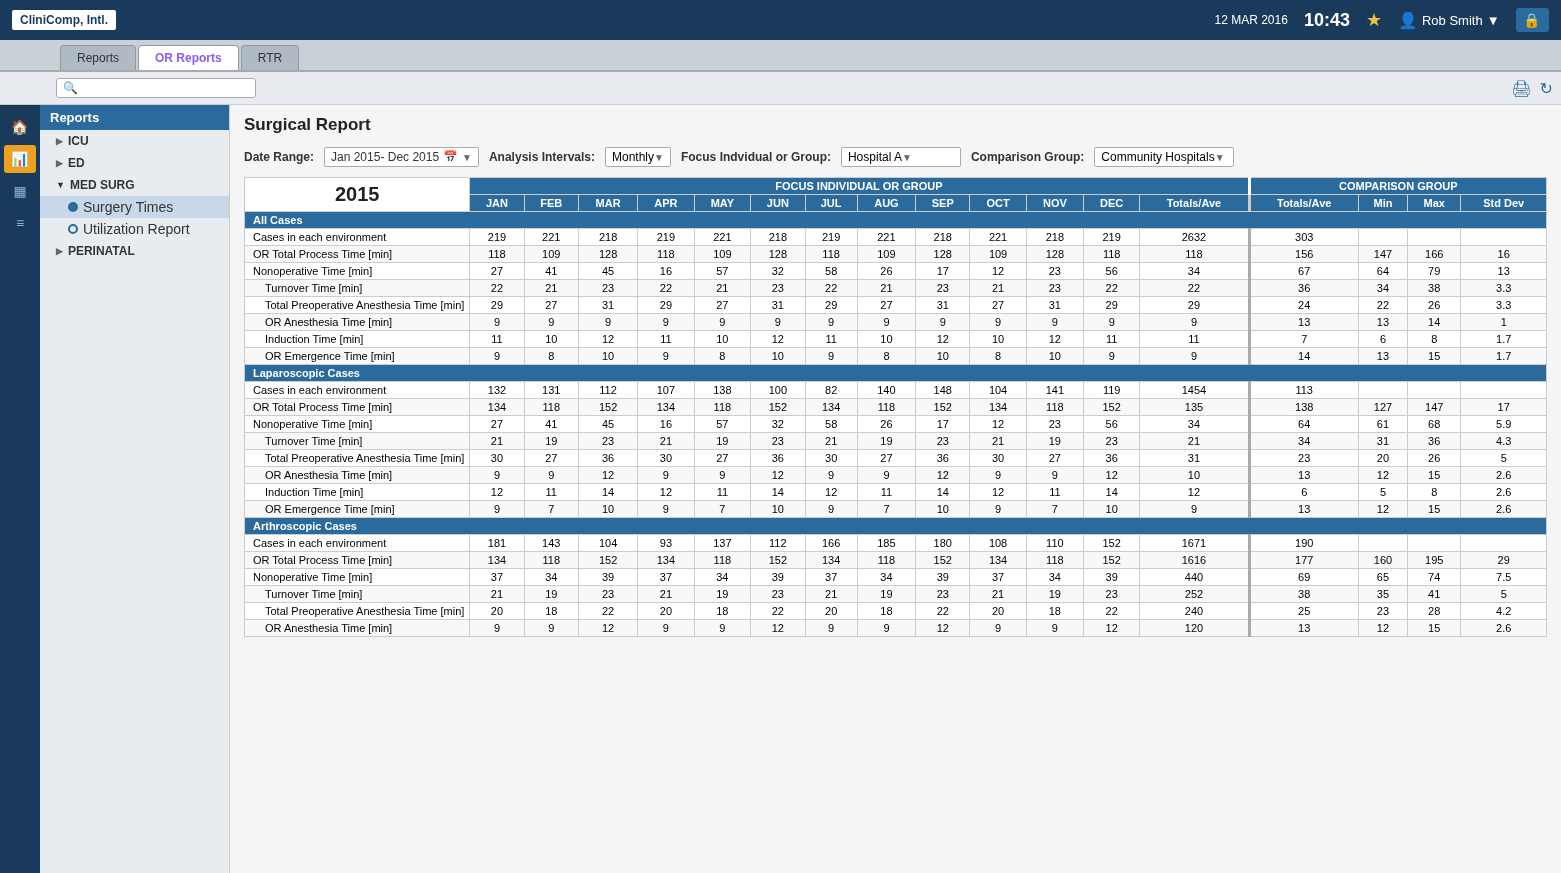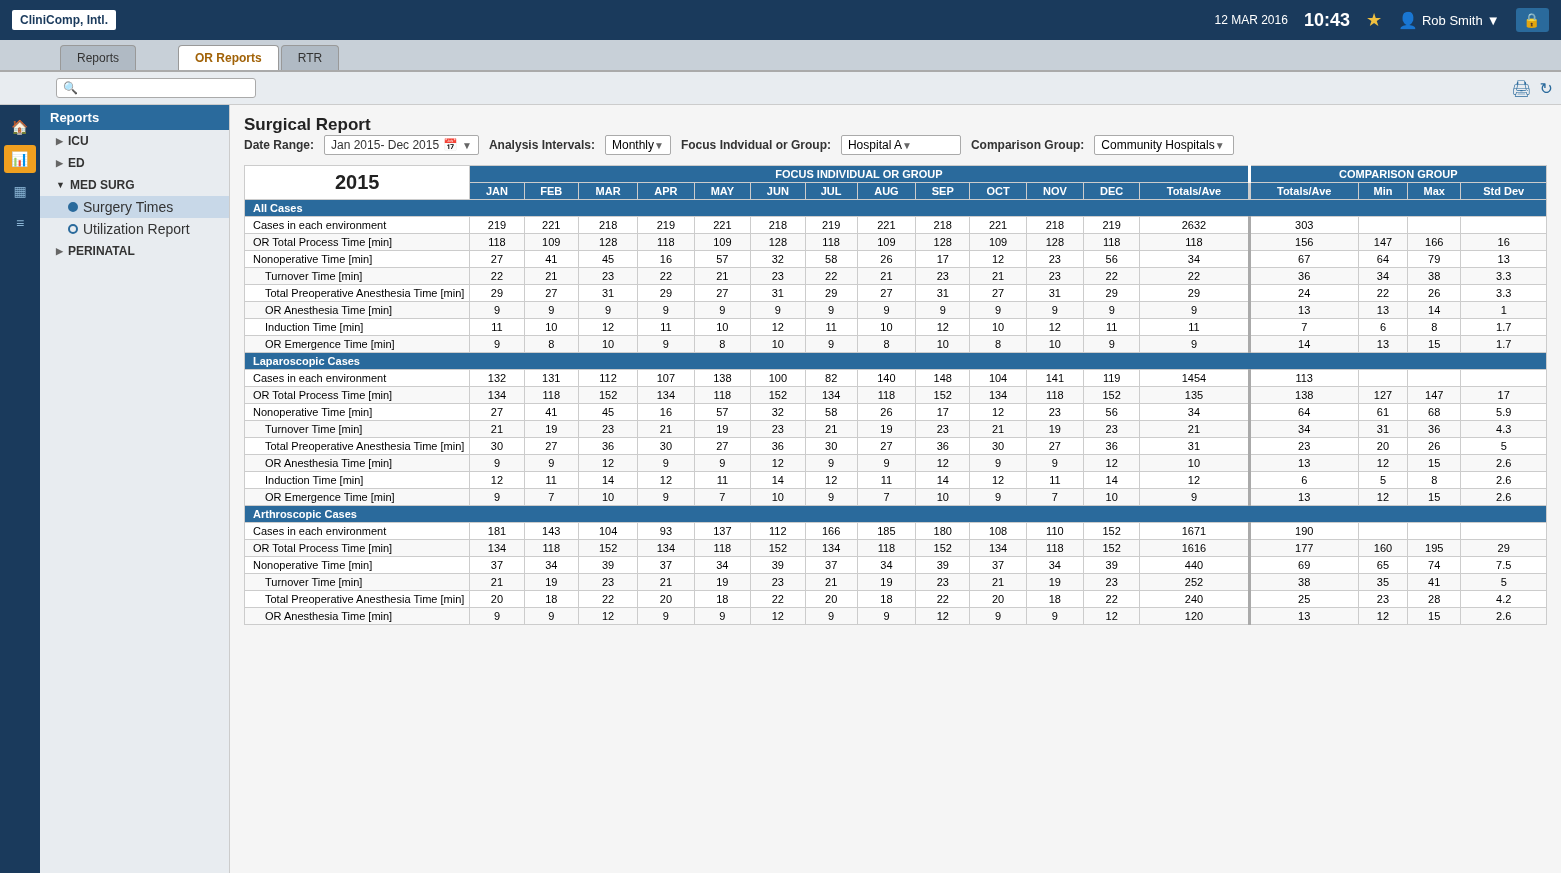--- a/index.html
+++ b/index.html
@@ -50,24 +50,23 @@
       cursor: pointer;
       font-size: 12px;
       background: #b0bac4;
       color: #333;
       margin-right: 2px;
       border: 1px solid #999;
       border-bottom: none;
     }
     .tab.active {
       background: #fff;
-      color: #a16207;
+      color: #8b5cf6;
       font-weight: bold;
       z-index: 1;
-      margin-left: 40px;
     }
 
     
     .main-layout {
       display: flex;
       height: calc(873px - 72px);
     }
 
     
     .icon-sidebar {
@@ -177,21 +176,21 @@
     .report-content {
       flex: 1;
       overflow: auto;
       padding: 10px 14px;
       background: #f5f5f5;
     }
     .report-title {
       font-size: 17px;
       font-weight: bold;
       color: #222;
-      margin-bottom: 0;
+      margin-bottom: 12px;
     }
     .report-controls {
       display: flex;
       align-items: center;
       gap: 10px;
       margin-bottom: 10px;
       flex-wrap: wrap;
     }
     .ctrl-label { font-size: 12px; color: #333; font-weight: bold; }
     .ctrl-value {

